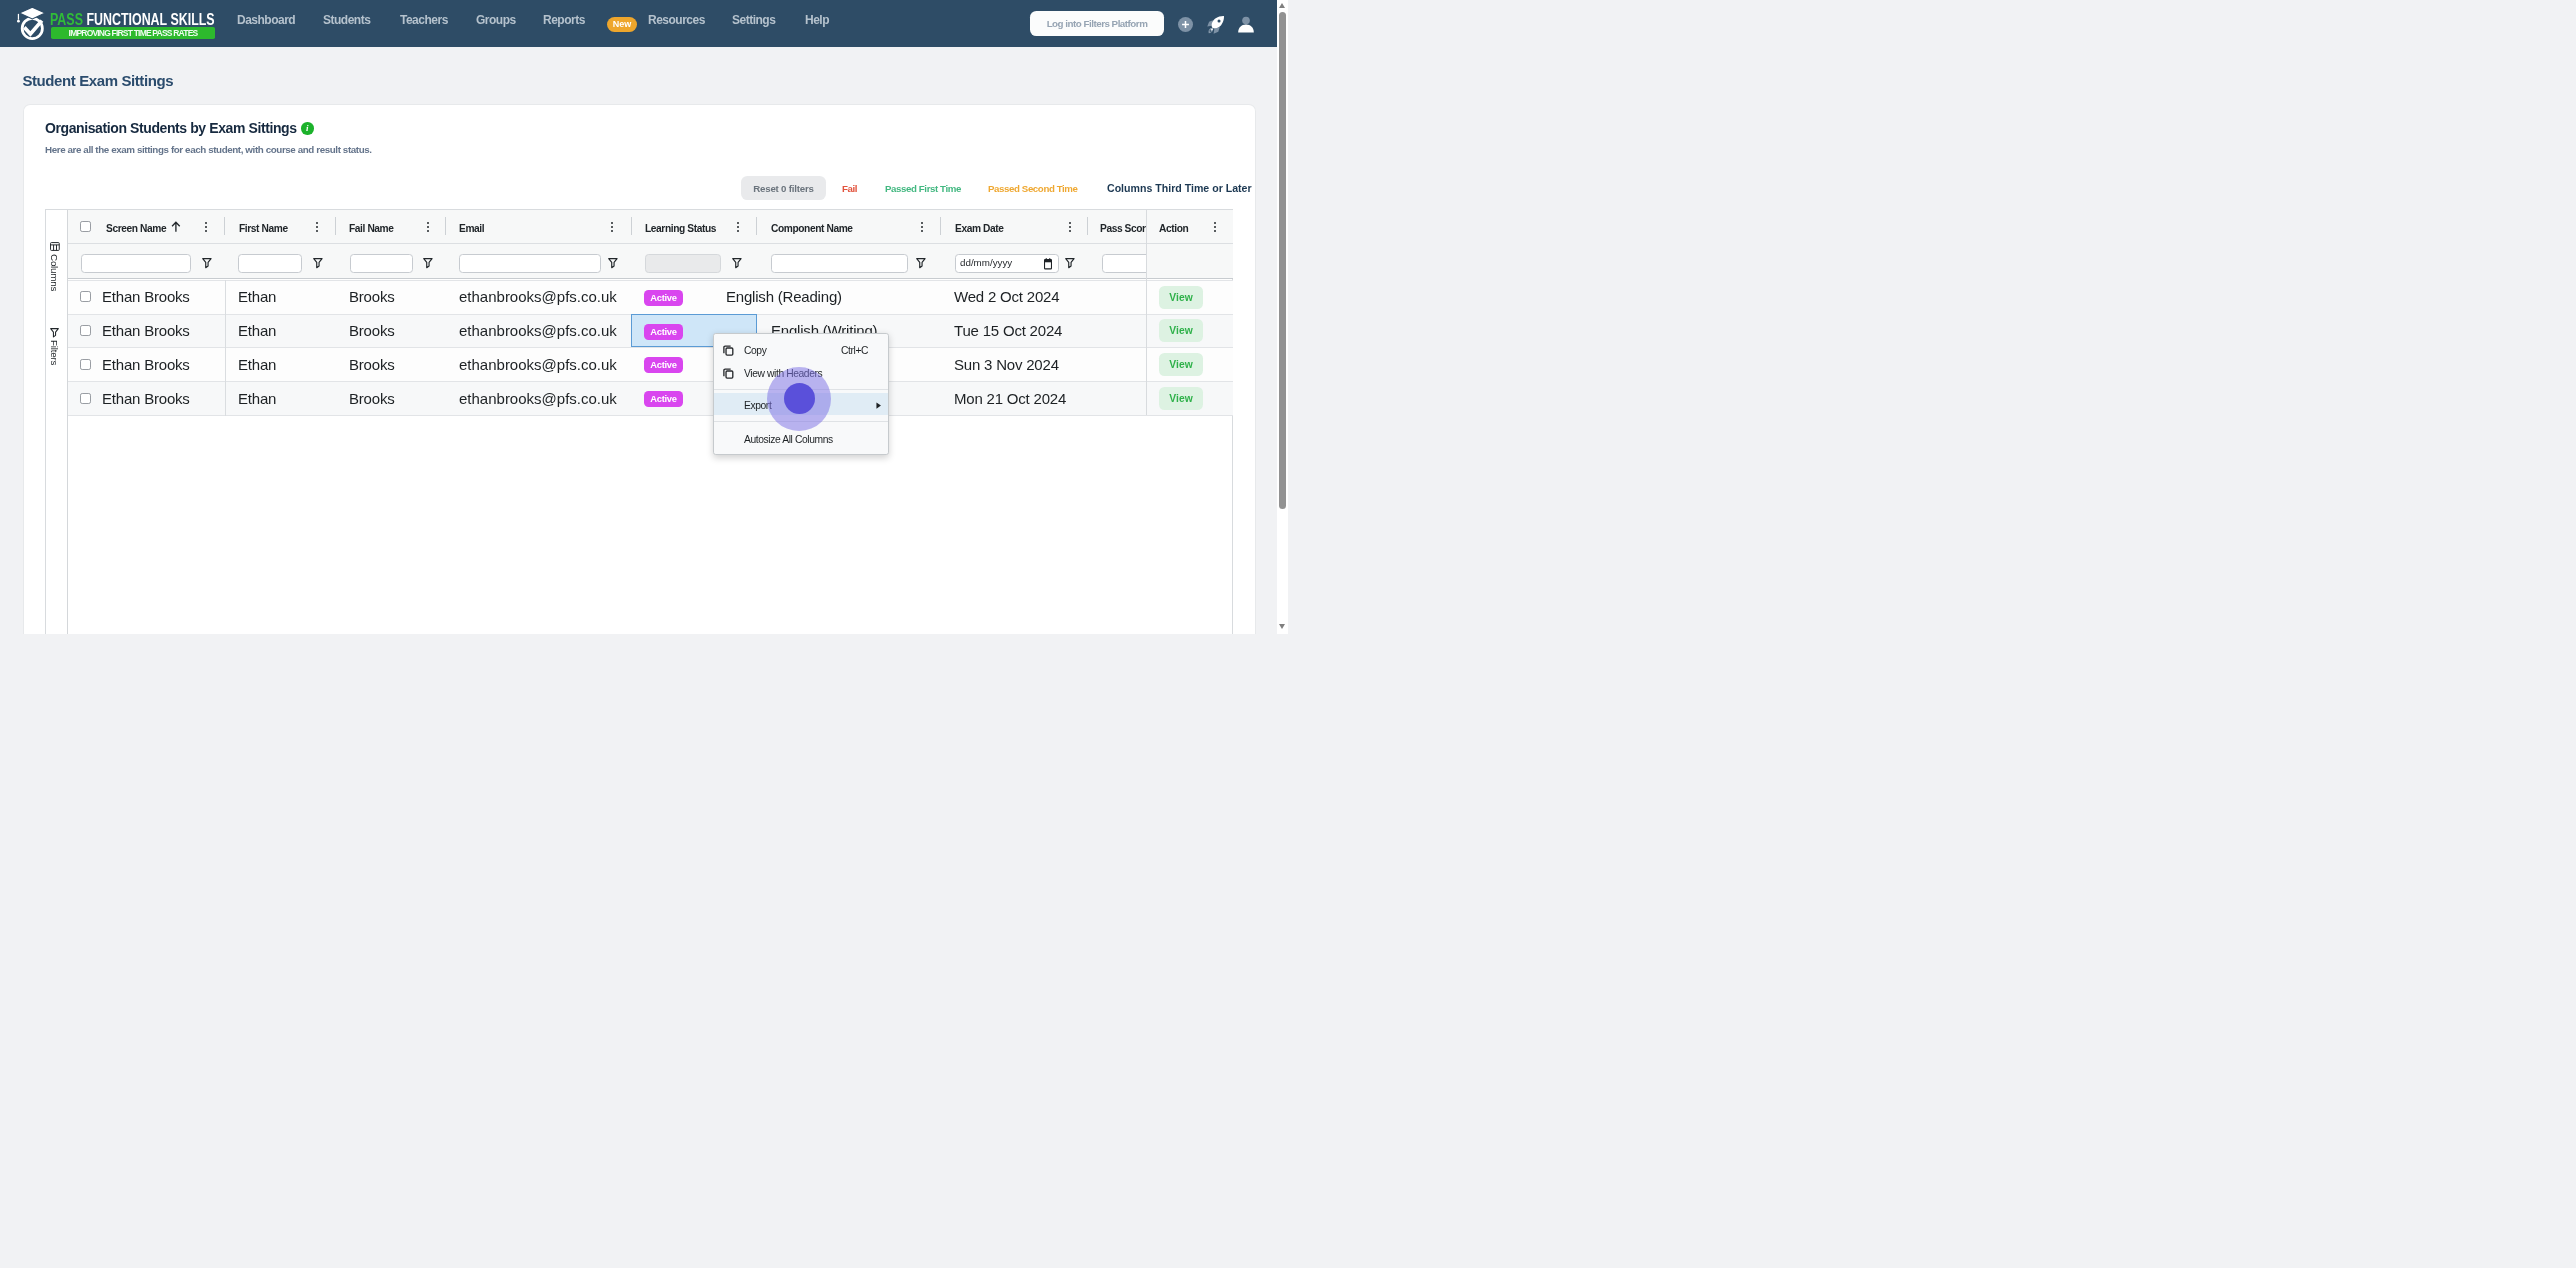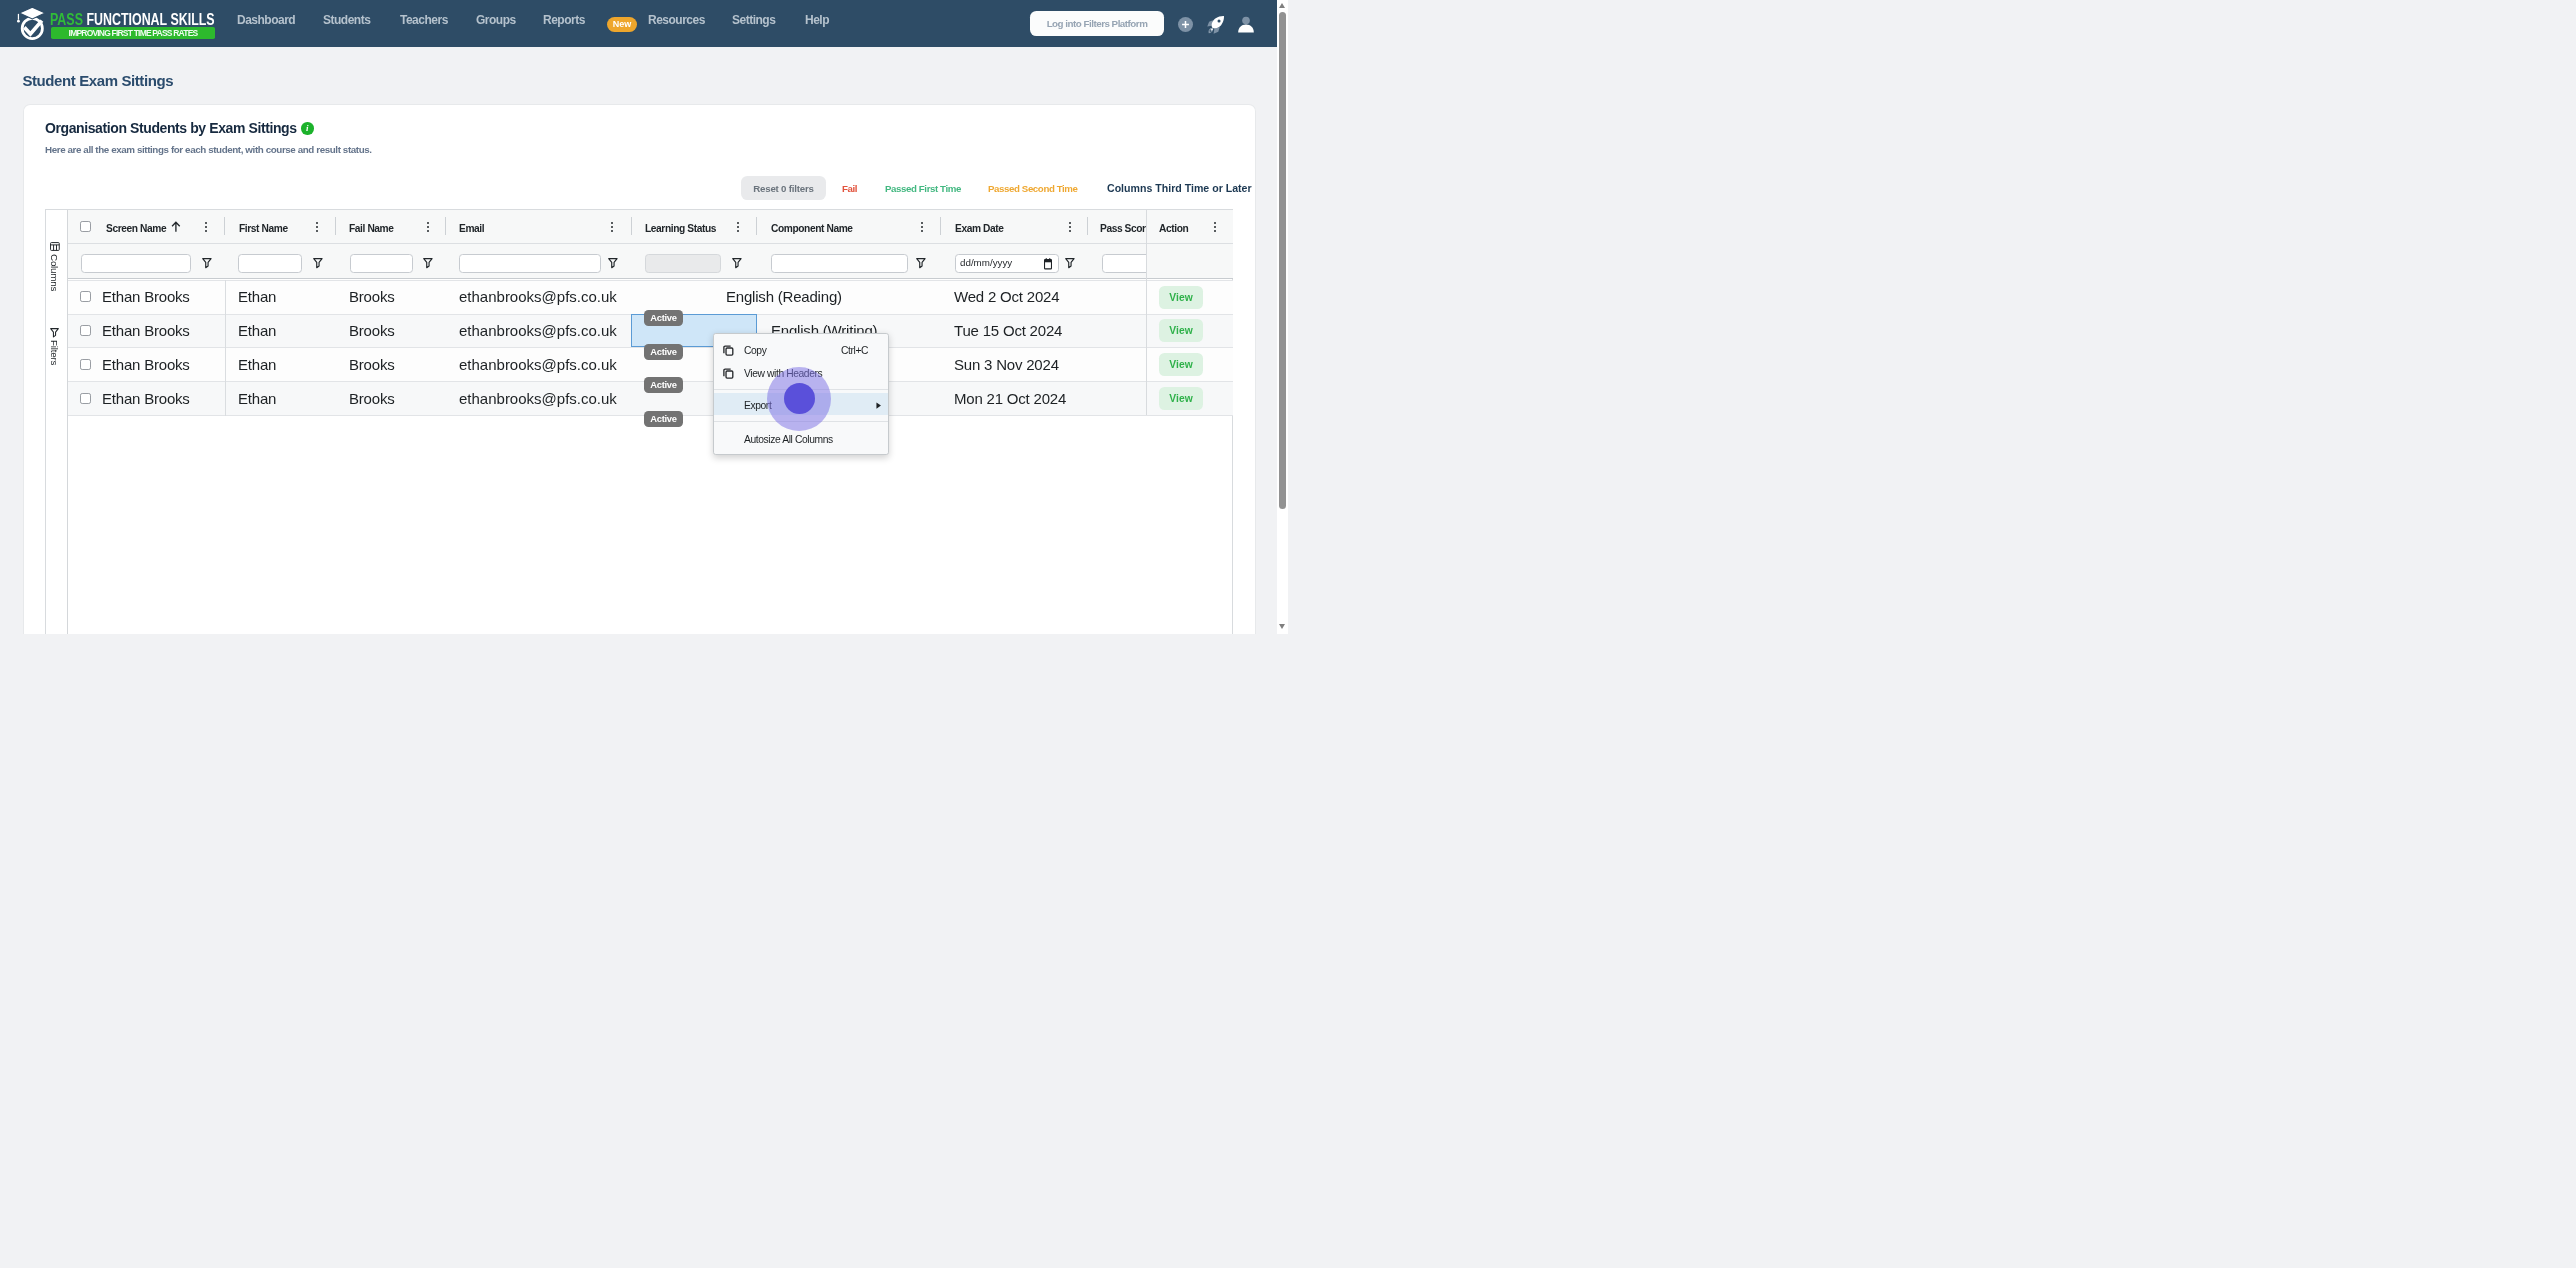--- a/index.html
+++ b/index.html
@@ -36,21 +36,21 @@
 .hsep { position:absolute; top:217px; width:0.9px; height:18px; background:#cdd1d5; }
 .dots3 { position:absolute; top:222px; width:2.7px; height:9.8px; }
 .dots3 i { position:absolute; left:0; width:2.4px; height:2.4px; border-radius:50%; background:#23282c; }
 .cb { position:absolute; width:11px; height:11px; border:1.3px solid #999da3; border-radius:2.2px; background:#fff; }
 .finput { position:absolute; top:254px; height:18.5px; background:#fff; border:0.9px solid #c7cbd0; border-radius:3.6px; }
 .funnel { position:absolute; top:258px; }
 
 .row { position:absolute; left:68px; width:1165px; height:34px; }
 .rowline { position:absolute; left:68px; width:1165px; height:0.9px; background:#e2e4e7; }
 .celltxt { position:absolute; font-size:15px; letter-spacing:-0.2px; color:#1d2124; line-height:10.3px; }
-.badge { position:absolute; left:644px; width:39px; height:15.6px; background:#737373; border-radius:4.5px; color:#fff; font-size:9.4px; letter-spacing:-0.3px; font-weight:700; text-align:center; line-height:15.6px;margin-top:20px; }
+.badge { position:absolute; left:644px; width:39px; height:15.6px; background:#d946ef; border-radius:4.5px; color:#fff; font-size:9.4px; letter-spacing:-0.3px; font-weight:700; text-align:center; line-height:15.6px; }
 .viewbtn { position:absolute; left:1159px; width:44px; height:23.4px; background:#ddf2e2; border-radius:5.4px; color:#2fb14a; font-size:10.3px; font-weight:700; text-align:center; line-height:23.4px; }
 #selcell { position:absolute; left:631px; top:314px; width:126px; height:33px; background:#cfe6f8; border:0.9px solid #5b9bd5; }
 
 #pinL { position:absolute; left:225px; top:280px; width:0.9px; height:136px; background:#dadde0; }
 #pinR { position:absolute; left:1146px; top:209px; width:0.9px; height:206px; background:#d8dbde; }
 
 #menu { position:absolute; left:713px; top:333px; width:176px; height:122px; background:#f8f9fa; border:0.9px solid #c6cacd; border-radius:2.7px; box-shadow:0 2.7px 7.2px rgba(0,0,0,0.18); }
 .mitem { position:absolute; left:744px; font-size:10.3px; letter-spacing:-0.4px; color:#1d2124; line-height:10.3px; }
 #exphl { position:absolute; left:714px; top:393px; width:174px; height:22px; background:#e0ecf5; }
 .msep { position:absolute; left:714px; width:174px; height:0.9px; background:#dfe2e5; }

